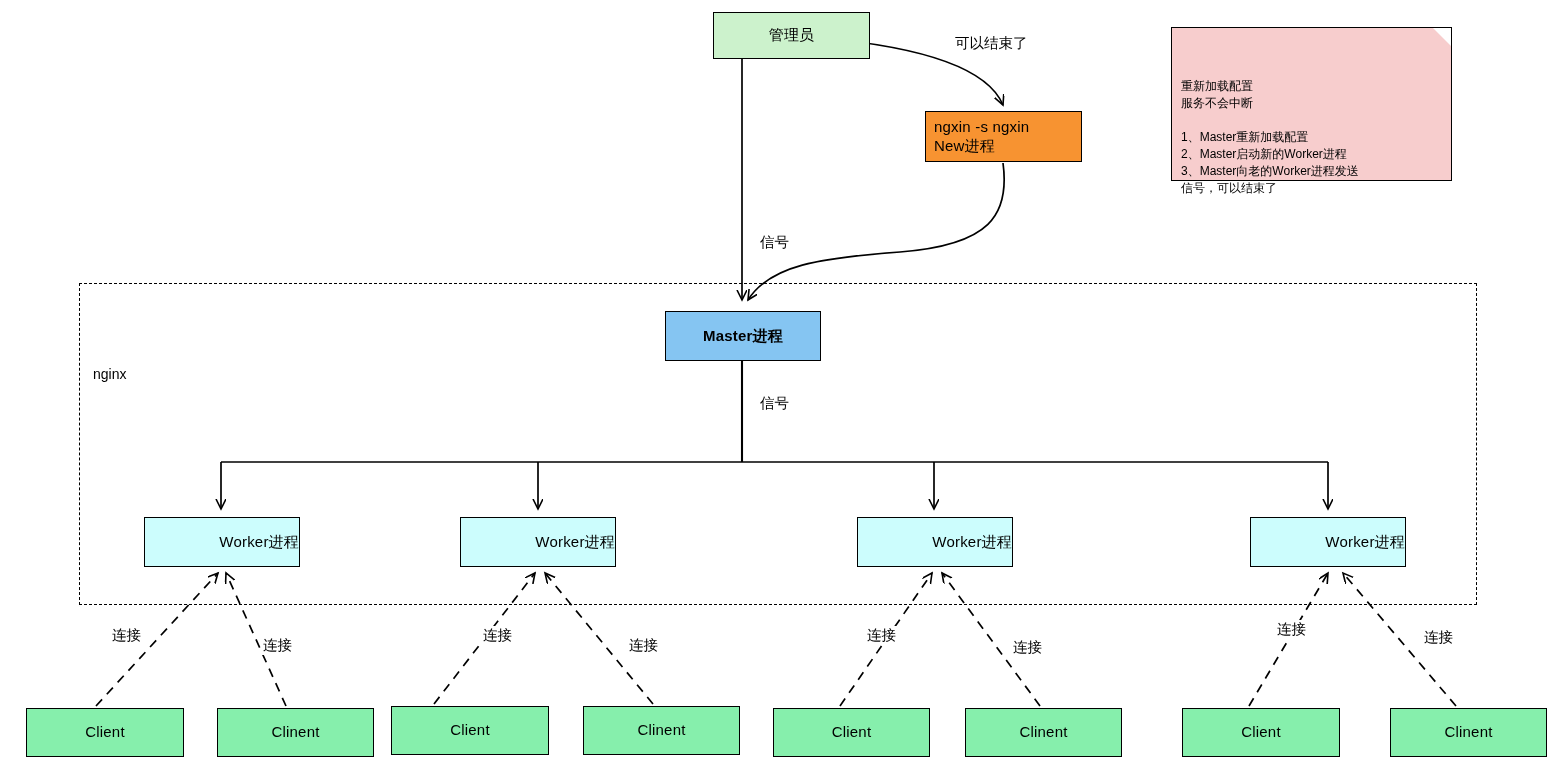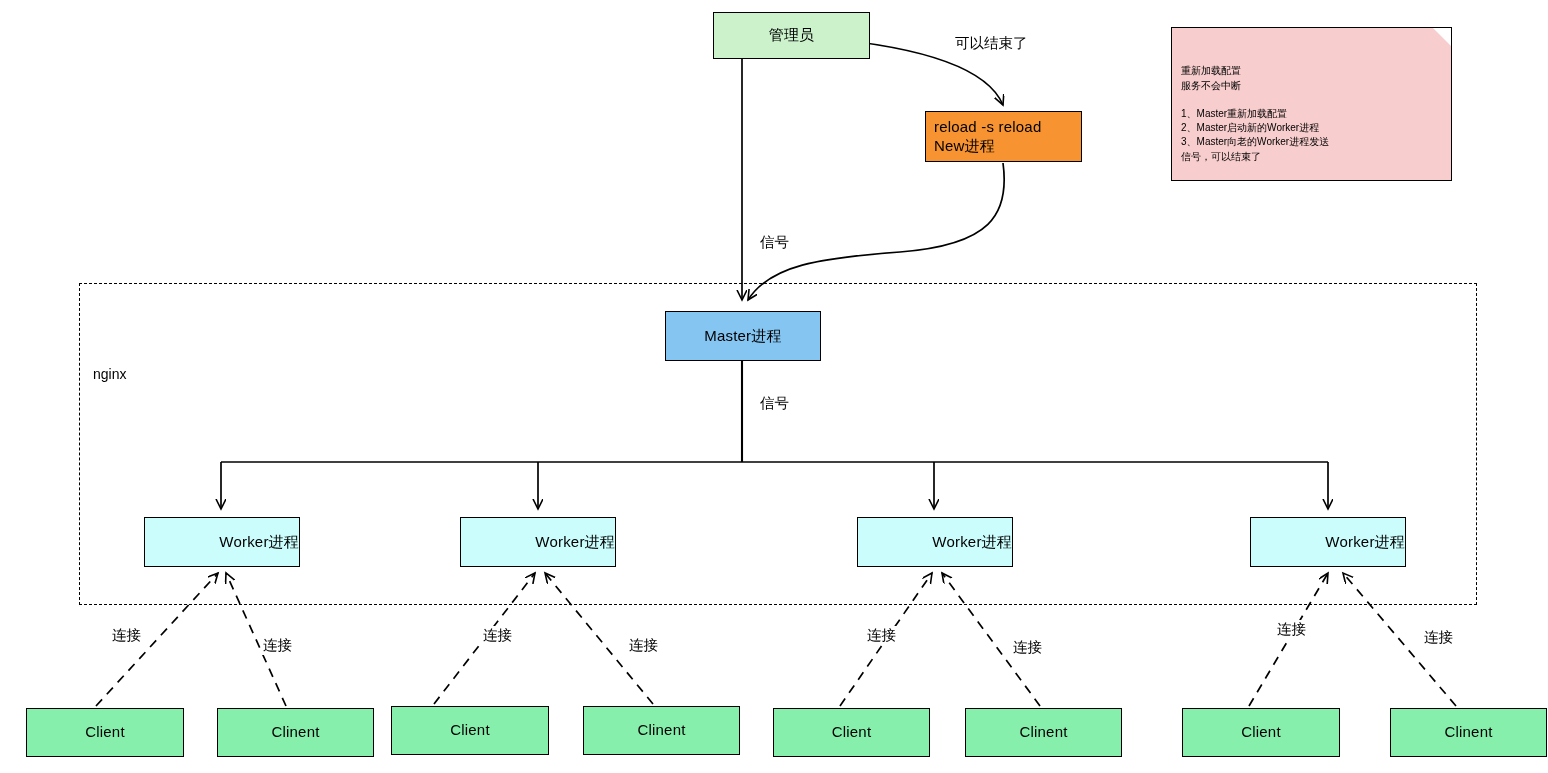--- a/index.html
+++ b/index.html
@@ -34,33 +34,33 @@
     justify-content: center;
     text-align: center;
     font-size: 15px;
     color: #000000;
     line-height: 1.25;
     letter-spacing: 0.2px;
   }
   .node.admin      { background: #ccf2cc; margin-left: 48px; }
   .node.command    { background: #f79331; justify-content: flex-start;
                      text-align: left; padding-left: 8px; font-size: 15px; }
-  .node.master     { background: #85c5f2; }
+  .node.master     { background: #85c5f2; font-weight: bold; }
   .node.worker     { background: #ccfdfd; justify-content: flex-end; }
   .node.client     { background: #86efac; margin-left: 12px; }
 
   .note {
     position: absolute;
     box-sizing: border-box;
     background: #f7cdcd;
     border: 1.3px solid #000000;
-    font-size: 10px;
+    font-size: 12px;
     line-height: 1.42;
     color: #000000;
-    padding: 8px 8px 6px 9px;
+    padding: 16px 8px 6px 9px;
     white-space: pre-line;
   }
   .note .fold-tri {
     position: absolute;
     right: 0px;
     top: 0px;
     width: 0;
     height: 0;
     border-left: 18px solid transparent;
     border-top: 18px solid #ffffff;
@@ -129,21 +129,21 @@
   </svg>
 
   <div class="boundary" style="left:79px; top:283px; width:1398px; height:322px;"></div>
   <div class="boundary-label" style="left:93px; top:366px;">nginx</div>
 
   <div class="node admin" style="left:665px; top:12px; width:157px; height:47px;">
     <span>管理员</span>
   </div>
 
   <div class="node command" style="left:925px; top:111px; width:157px; height:51px;">
-    <span style="white-space:pre-line;">reload -s reload
+    <span style="white-space:pre-line;">ngxin -s ngxin
 New进程</span>
   </div>
 
   <div class="note" style="left:1171px; top:27px; width:281px; height:154px;">
     <div class="fold-tri"></div>
     <span>重新加载配置
 服务不会中断
 
 1、Master重新加载配置
 2、Master启动新的Worker进程

